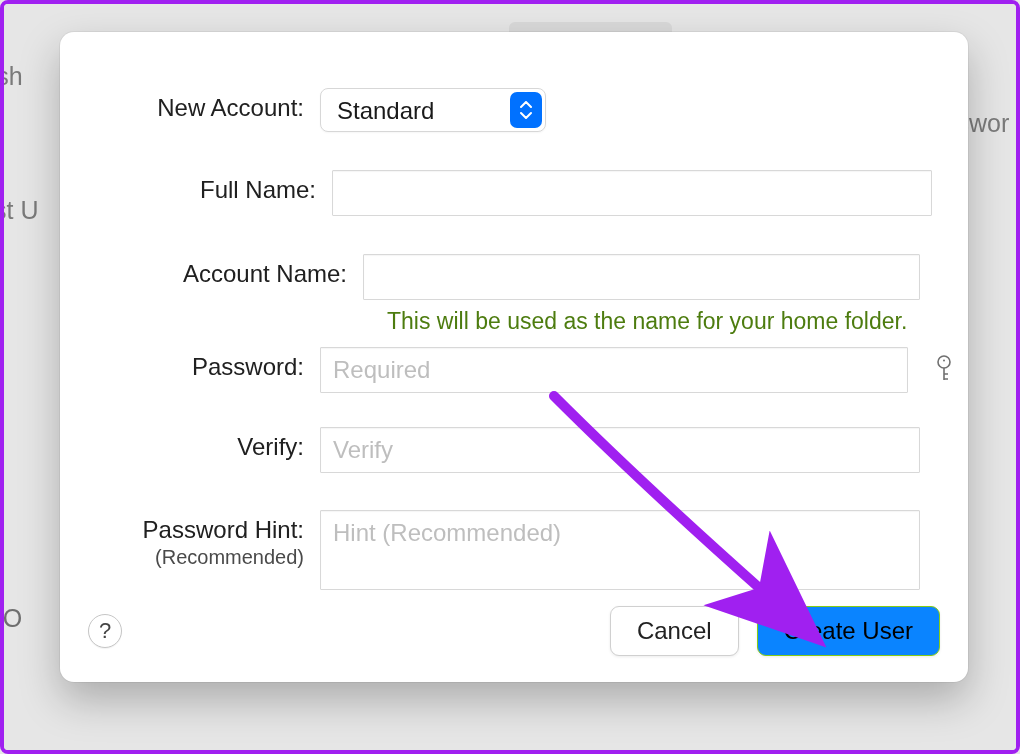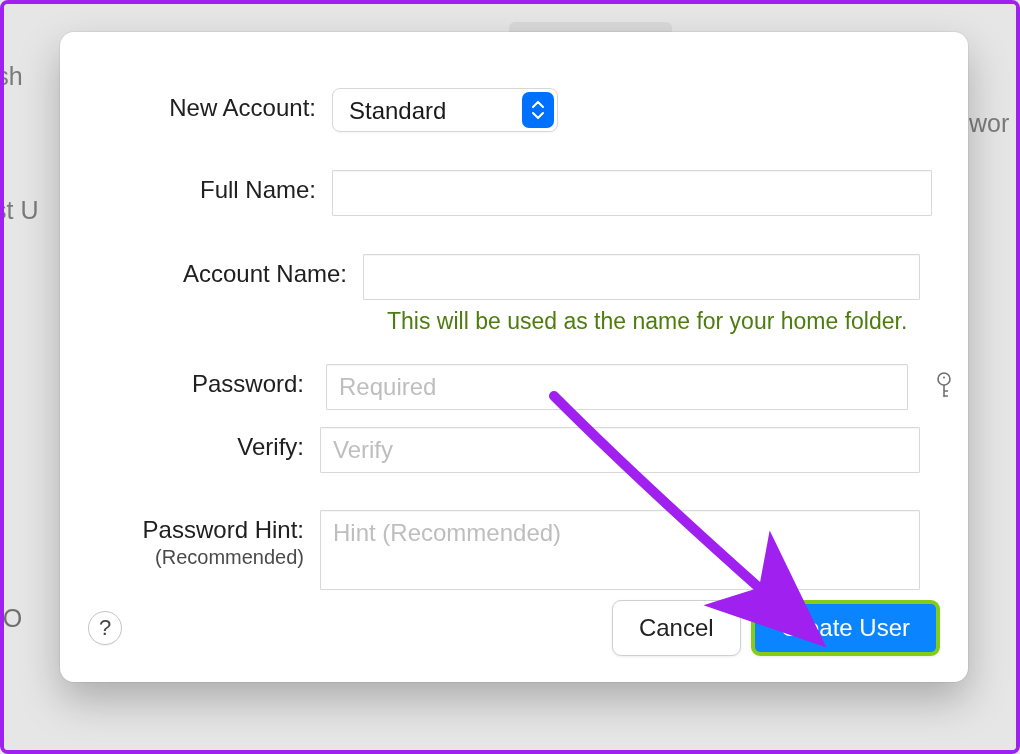--- a/index.html
+++ b/index.html
@@ -86,24 +86,24 @@
     .label .sub {
       display: block;
       font-size: 20px;
       color: #4a4a4a;
       margin-top: 2px;
     }
     .control {
       flex: 1;
       padding-right: 48px;
     }
-    .row-newaccount { position: absolute; top: 56px; left: 12px; width: 100%; }
+    .row-newaccount { position: absolute; top: 56px; left: 0; width: 100%; }
     .row-fullname   { position: absolute; top: 138px; left: 12px; width: 100%; }
     .row-accountname{ position: absolute; top: 222px; left: 0; width: 100%; padding-left: 43px; }
-    .row-password   { position: absolute; top: 332px; left: 0; width: 100%; }
+    .row-password   { position: absolute; top: 315px; left: 0; width: 100%; }
     .row-verify     { position: absolute; top: 395px; left: 0; width: 100%; }
     .row-hint       { position: absolute; top: 478px; left: 0; width: 100%; }
 
     select.popup {
       appearance: none;
       -webkit-appearance: none;
       width: 226px;
       height: 44px;
       padding: 0 40px 0 16px;
       font-size: 24px;
@@ -176,38 +176,38 @@
       border: 1px solid #c6c6c6;
       background: #fff;
       font-size: 22px;
       color: #444;
       cursor: pointer;
       display: flex; align-items: center; justify-content: center;
       box-shadow: 0 1px 1px rgba(0,0,0,0.05);
     }
     .footer-right {
       margin-left: auto;
-      display: flex; gap: 10px;
+      display: flex; gap: 18px;
     }
     .btn {
       font-size: 24px;
       padding: 10px 26px;
       border-radius: 9px;
       cursor: pointer;
       box-shadow: 0 1px 3px rgba(0,0,0,0.08);
     }
     .btn-cancel {
       background: #fff;
       border: 1px solid #d0d0d0;
       color: #222;
     }
     .btn-primary {
       background: #0a84ff;
-      border: 4px solid #84cc16;
-      color: #ffffff;
+      border: 1px solid #84cc16;
+      color: #000000;
     }
 
     
     .annotation-arrow {
       position: absolute;
       top: 382px; left: 520px;
       pointer-events: none;
     }
   </style>
 </head>
@@ -258,21 +258,21 @@
   <div class="field-row row-accountname">
     <div class="label">Account Name:</div>
     <div class="control">
       <input class="textfield" type="text" value="" style="">
       <div class="hint-text">This will be used as the name for your home folder.</div>
     </div>
   </div>
 
   <div class="field-row row-password">
     <div class="label">Password:</div>
-    <div class="control" style="position:relative; padding-right:60px;margin-left:6px;">
+    <div class="control" style="position:relative; padding-right:60px;">
       <input class="textfield" type="password" placeholder="Required" style="">
       <span class="key-icon">
         <svg width="22" height="30" viewBox="0 0 22 30" fill="none" stroke="#707070" stroke-width="1.6">
           <circle cx="11" cy="8" r="6"></circle>
           <circle cx="11" cy="6.5" r="1" fill="#707070" stroke="none"></circle>
           <path d="M11 14 V26 M11 20 H15 M11 25 H15"></path>
         </svg>
       </span>
     </div>
   </div>

